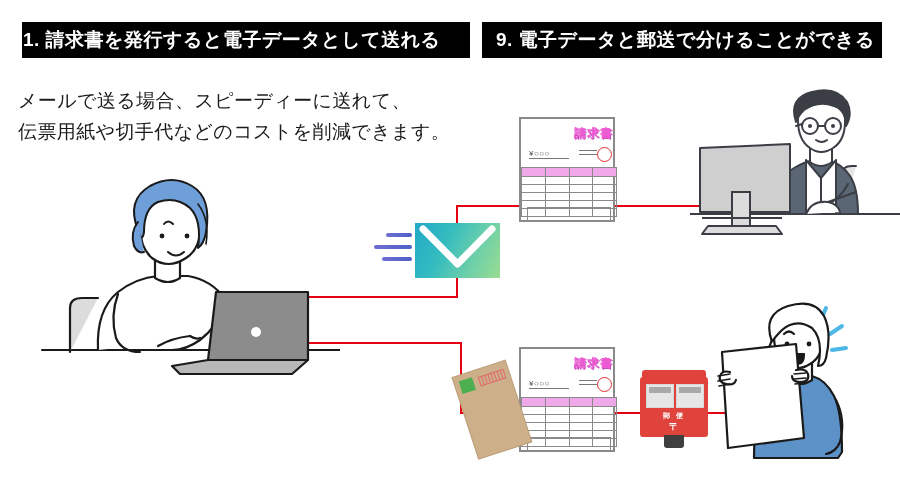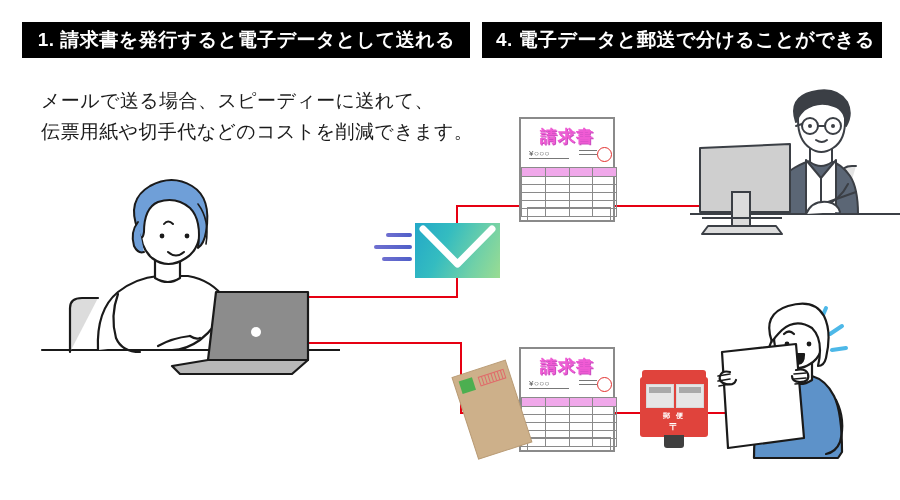--- a/index.html
+++ b/index.html
@@ -17,32 +17,31 @@
   .hdr{
     position:absolute;
     background:#000000;
     color:#ffffff;
     font-size:19px;
     font-weight:700;
     letter-spacing:0.5px;
     display:flex;align-items:center;
     box-sizing:border-box;
   }
-  #hdr1{left:22px;top:22px;width:448px;height:36px;padding-left:1px;justify-content:center;}
+  #hdr1{left:22px;top:22px;width:448px;height:36px;padding-left:1px;}
   #hdr2{left:482px;top:22px;width:400px;height:36px;padding-left:14px;}
 
   
   .body-txt{
     position:absolute;
     color:#1a1a1a;
     font-size:19px;
     line-height:31px;
     white-space:pre-line;
     letter-spacing:0.4px;
-    margin-left:23px;
   }
   #txt-top{left:18px;top:85px;width:450px;}
   #txt-bottom{left:18px;top:393px;width:450px;}
 
   
   .rl{position:absolute;background:#e60012;}
   .rl.h{height:2px;}
   .rl.v{width:2px;}
 
   
@@ -59,22 +58,22 @@
     display:block;position:absolute;height:4px;border-radius:2px;
     background:linear-gradient(90deg,#6f6fd0,#4f5fc8);
   }
   .speed-lines i:nth-child(1){left:12px;top:0px;width:26px;}
   .speed-lines i:nth-child(2){left:0px;top:12px;width:38px;}
   .speed-lines i:nth-child(3){left:8px;top:24px;width:30px;}
 
   
   .invoice{position:absolute;background:#fff;border:2px solid #8a8a8a;box-sizing:border-box;}
   .invoice .inv-title{
-    position:absolute;left:0;right:0;text-align:center;
-    font-size:17px;font-weight:700;color:#f05bd4;letter-spacing:1px;
+    position:absolute;left:0;right:0;text-align:right;
+    font-size:12px;font-weight:700;color:#f05bd4;letter-spacing:1px;
     text-shadow:1px 1px 0 #c94ec0;
   }
   .invoice .inv-amt{
     position:absolute;font-size:8px;color:#555;border-bottom:1px solid #777;
     letter-spacing:0.5px;white-space:nowrap;
   }
   .invoice .stamp{
     position:absolute;border:1.5px solid #e2302f;border-radius:50%;
   }
   .invoice .dash{position:absolute;height:1px;background:#777;}
@@ -108,21 +107,21 @@
 </style>
 </head>
 <body>
 
 <div class="stage">
 
   <div class="hdr" id="hdr1">
     <span>1. 請求書を発行すると電子データとして送れる</span>
   </div>
   <div class="hdr" id="hdr2">
-    <span>4. 電子データと郵送で分けることができる</span>
+    <span>9. 電子データと郵送で分けることができる</span>
   </div>
 
   <div class="body-txt" id="txt-top">メールで送る場合、スピーディーに送れて、
 伝票用紙や切手代などのコストを削減できます。</div>
 
   <div class="rl h" style="left:281px;top:296px;width:177px;"></div>
   <div class="rl v" style="left:456px;top:223px;height:75px;"></div>
   <div class="rl v" style="left:456px;top:205px;height:20px;"></div>
   <div class="rl h" style="left:456px;top:205px;width:274px;"></div>
 

